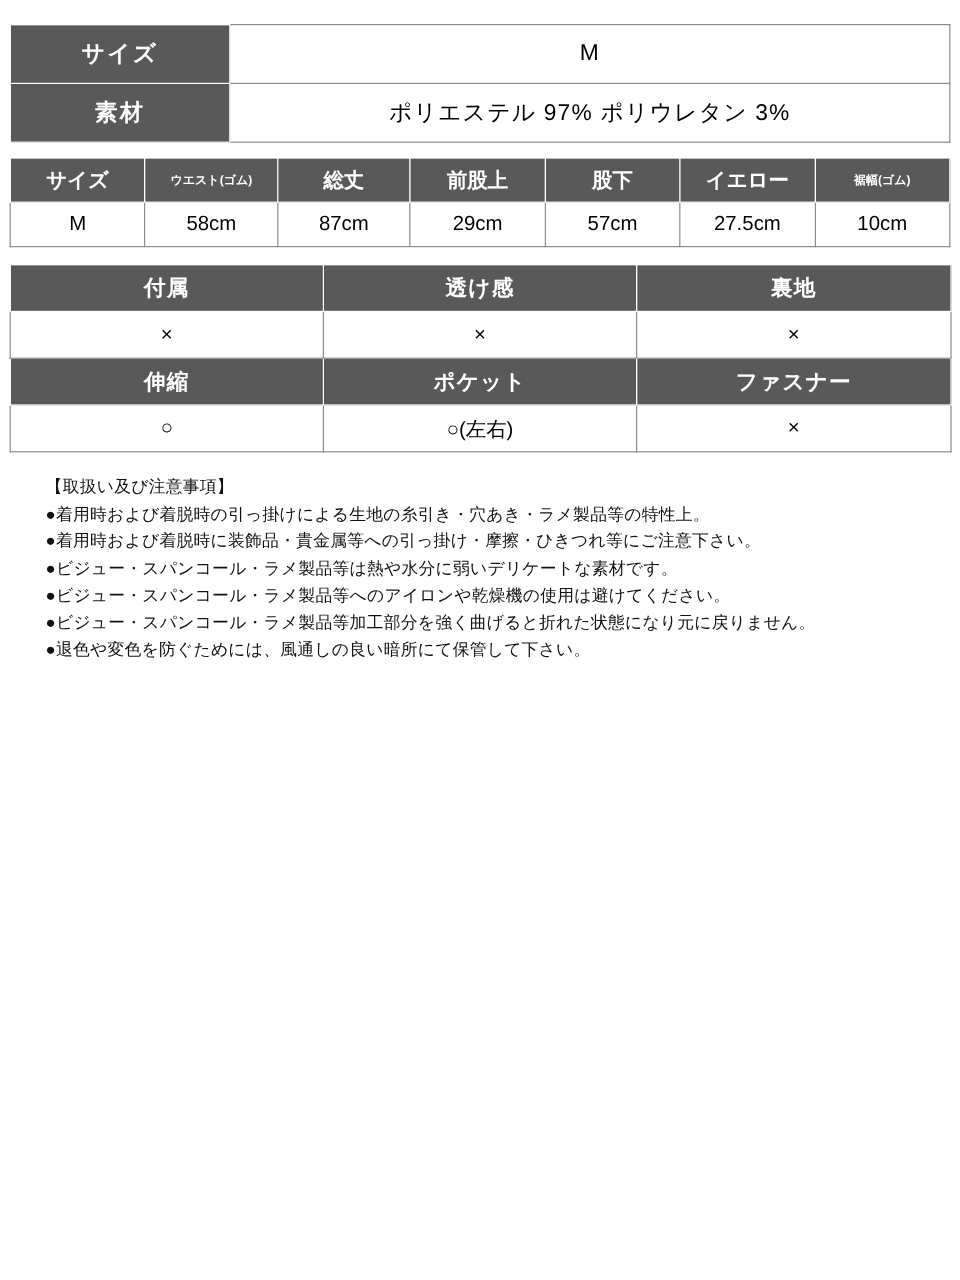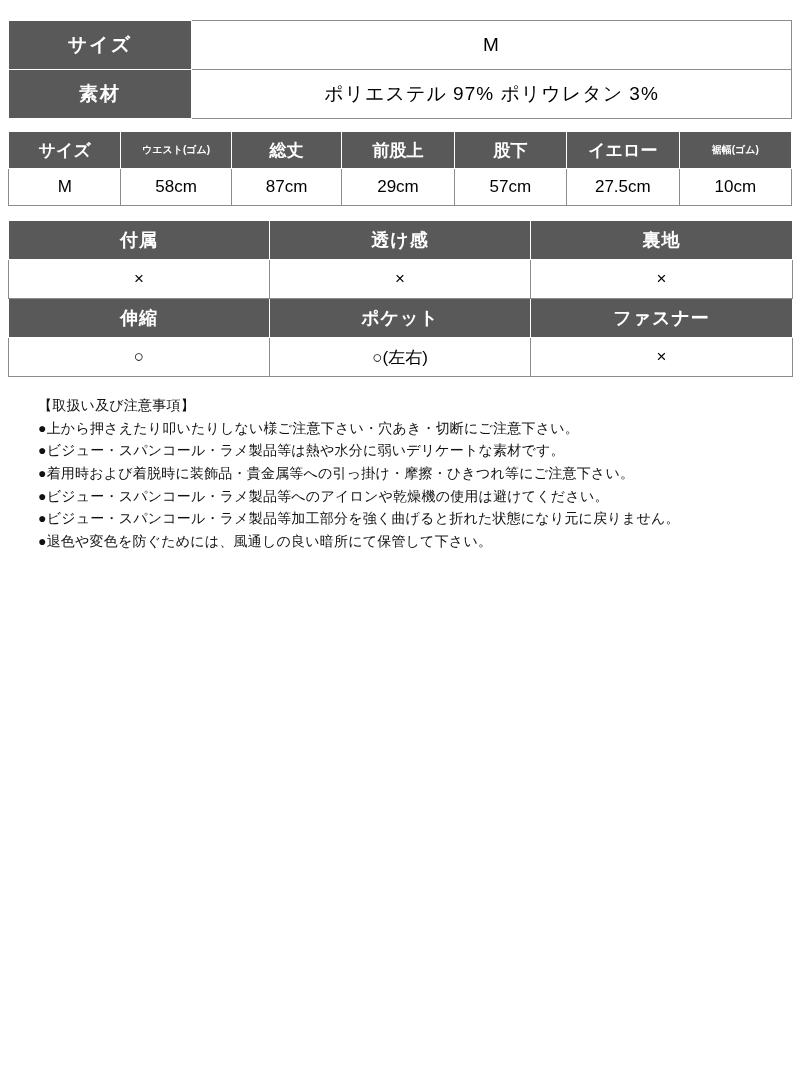--- a/index.html
+++ b/index.html
@@ -190,21 +190,21 @@
       <tr>
         <td class="val">○</td>
         <td class="val">○(左右)</td>
         <td class="val">×</td>
       </tr>
     </tbody>
   </table>
 
   <div class="notes">
     <div class="note-line">【取扱い及び注意事項】</div>
-    <div class="note-line">●上から押さえたり叩いたりしない様ご注意下さい・穴あき・切断にご注意下さい。</div>
+    <div class="note-line">●着用時および着脱時の引っ掛けによる生地の糸引き・穴あき・ラメ製品等の特性上。</div>
+    <div class="note-line">●着用時および着脱時に装飾品・貴金属等への引っ掛け・摩擦・ひきつれ等にご注意下さい。</div>
     <div class="note-line">●ビジュー・スパンコール・ラメ製品等は熱や水分に弱いデリケートな素材です。</div>
-    <div class="note-line">●着用時および着脱時に装飾品・貴金属等への引っ掛け・摩擦・ひきつれ等にご注意下さい。</div>
     <div class="note-line">●ビジュー・スパンコール・ラメ製品等へのアイロンや乾燥機の使用は避けてください。</div>
     <div class="note-line">●ビジュー・スパンコール・ラメ製品等加工部分を強く曲げると折れた状態になり元に戻りません。</div>
     <div class="note-line">●退色や変色を防ぐためには、風通しの良い暗所にて保管して下さい。</div>
   </div>
 
 </div>
 
 </body></html>

